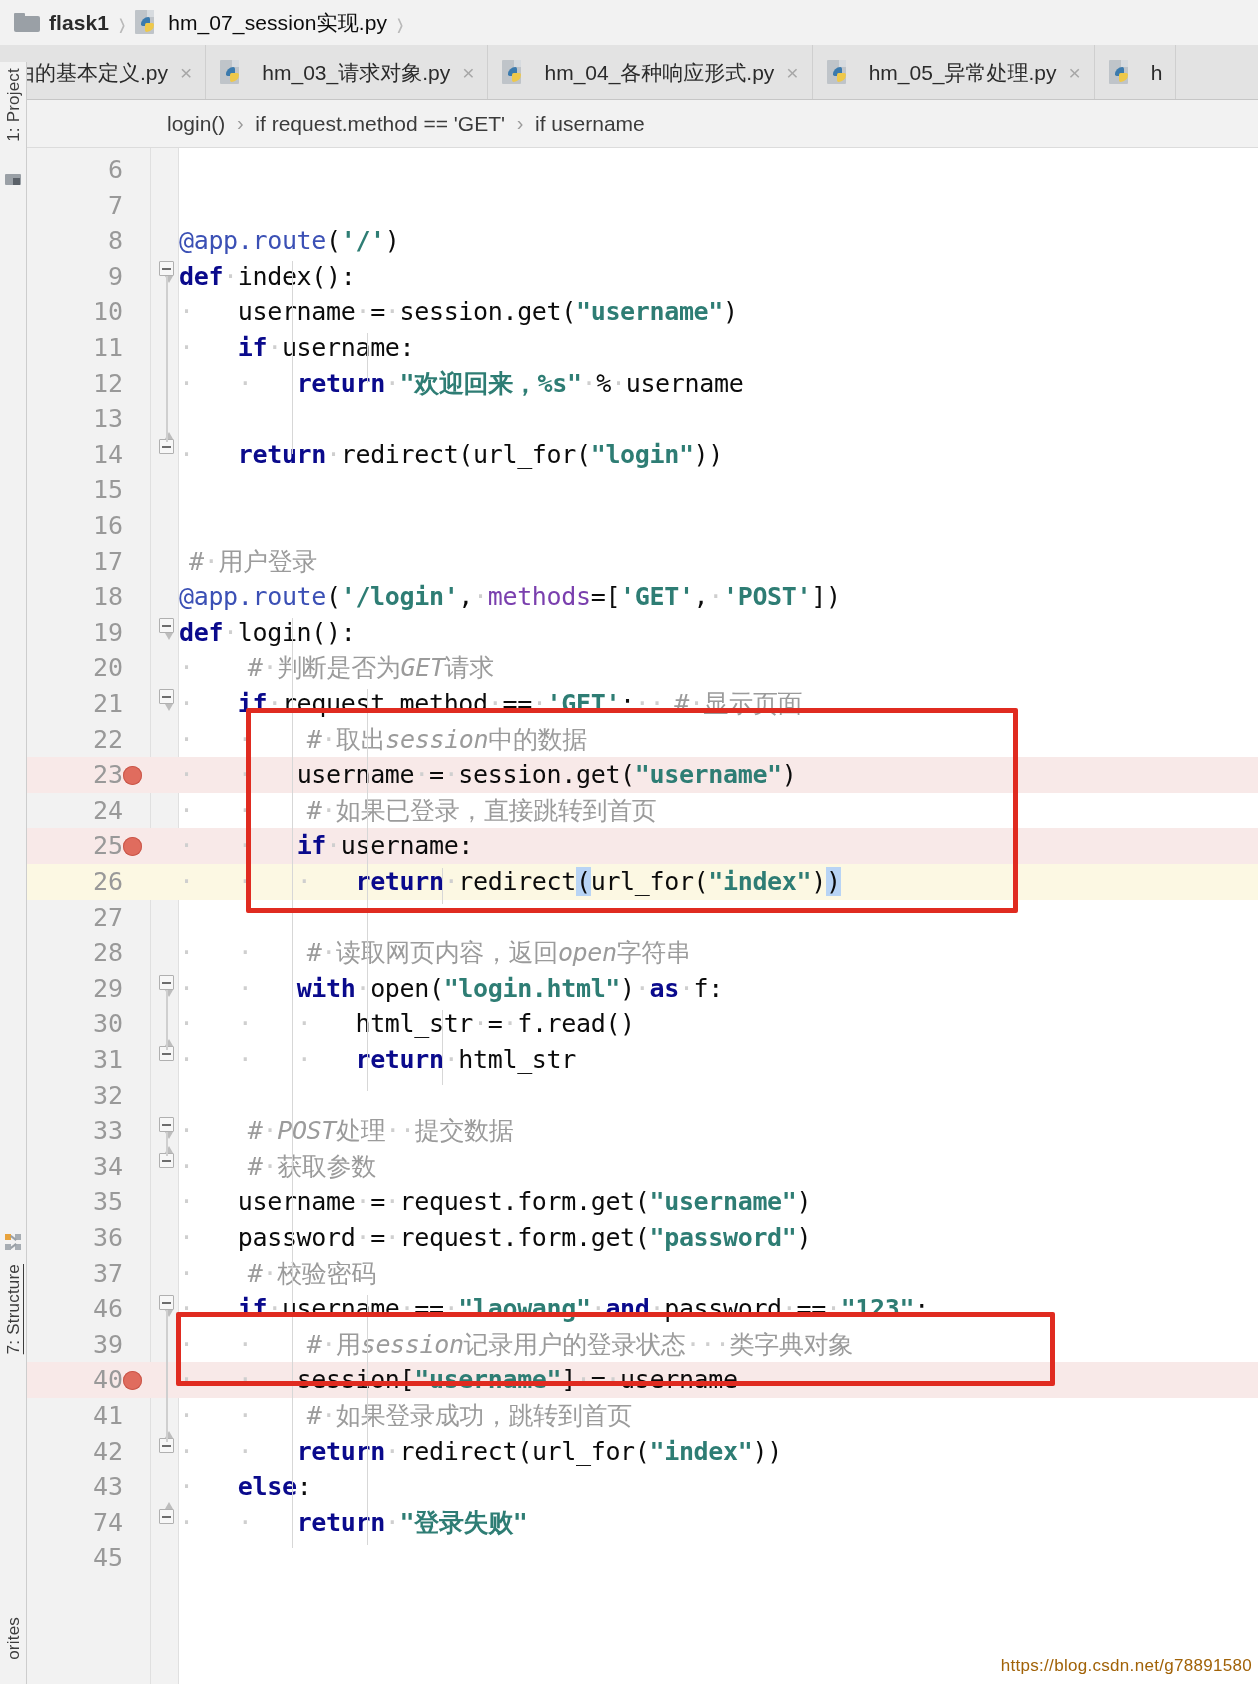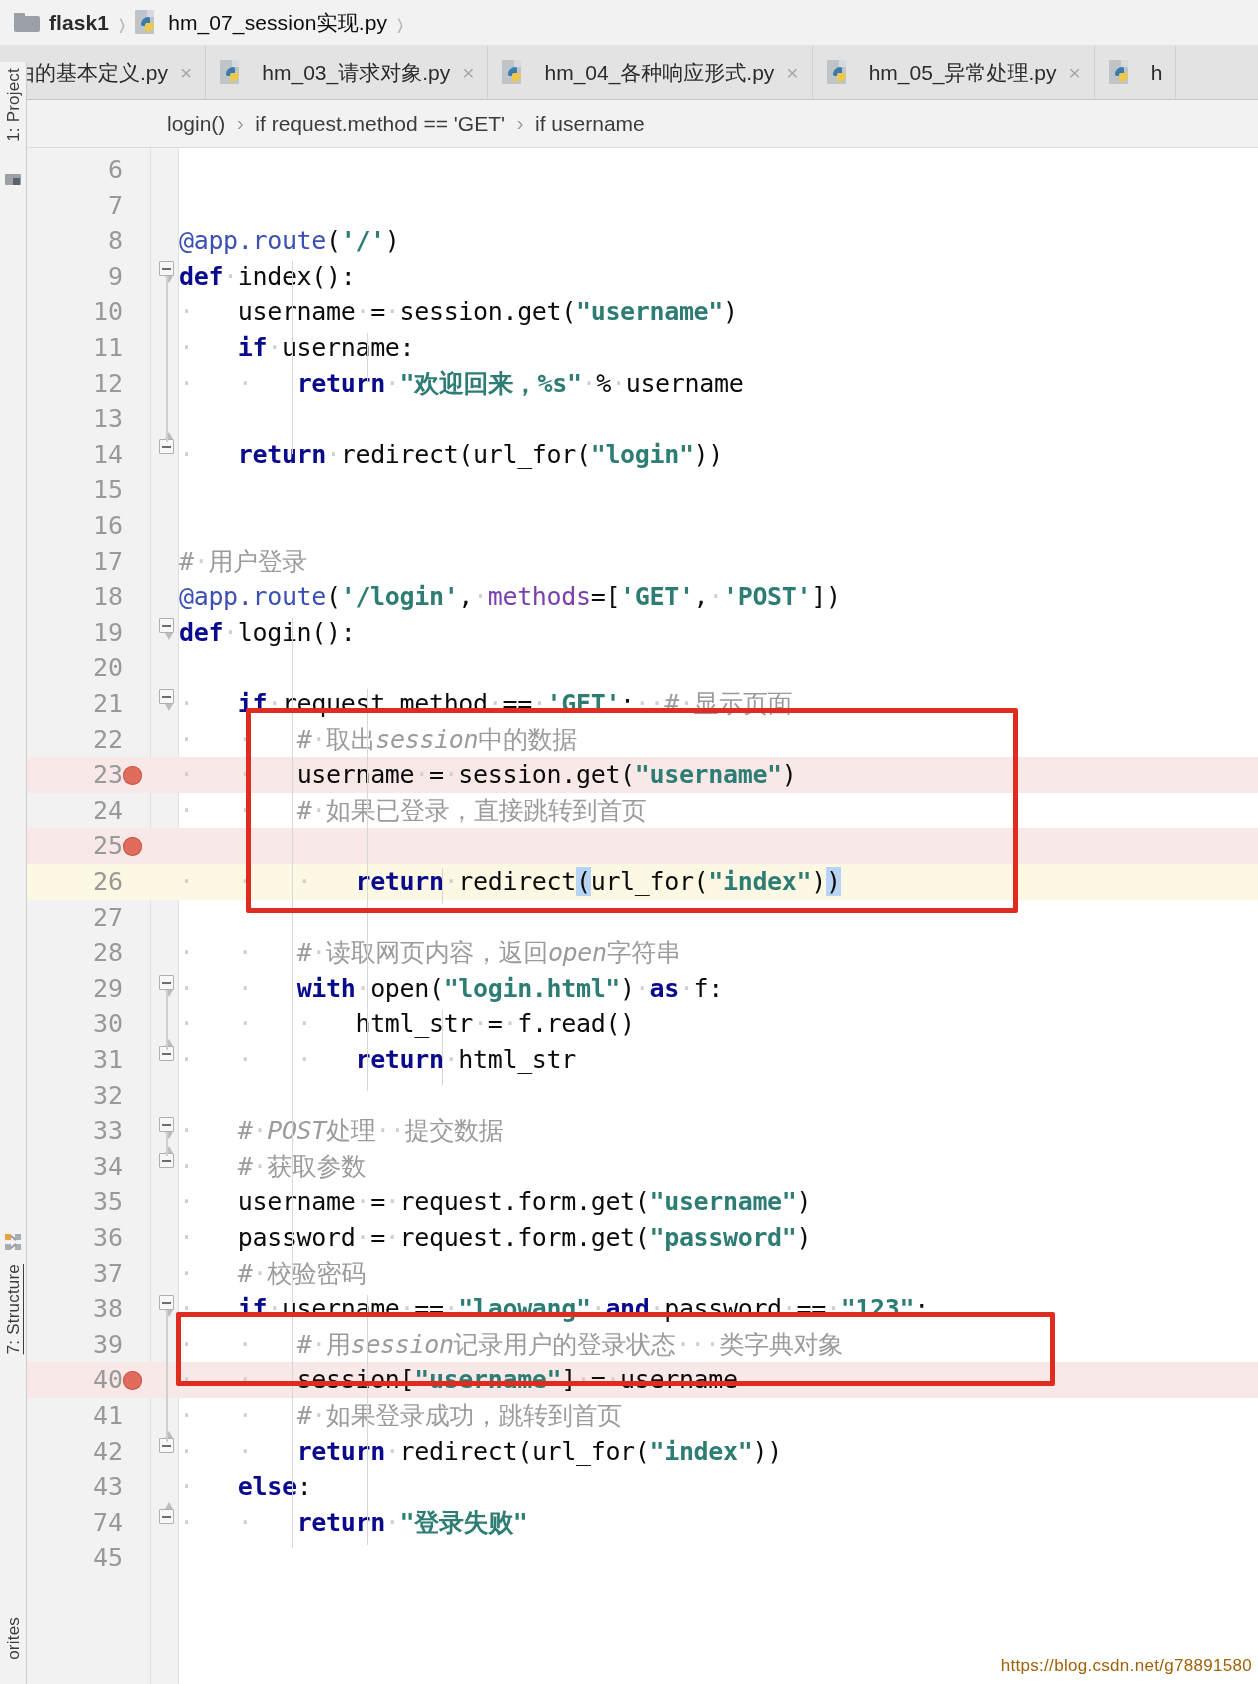--- a/index.html
+++ b/index.html
@@ -152,21 +152,21 @@
 
   .bpdot {
     position: absolute; left: 96px; top: 9px; width: 19px; height: 19px;
     border-radius: 50%; background: #e06c5e; box-shadow: inset 0 0 0 1px #c9574a;
   }
 
   
   .kw      { color: #0a0a8c; font-weight: bold; }
   .deco    { color: #3b50b5; }
   .str     { color: #2e7d74; font-weight: bold; }
-  .cmt     { color: #9b9b9b; }
+  .cmt     { color: #9b9b9b; margin-left: 10px; }
   .cmt i   { font-style: italic; }
   .named   { color: #7a3fae; }
   .dots    { color: #cfcfcf; }
   .plain   { color: #0b0b0b; }
   .brmatch { background: #b8d4f5; }
 
   
   .iguide {
     position: absolute; width: 1px; background: #d7d7d7; left: 0; top: 0; height: 100%;
   }
@@ -358,20 +358,21 @@
         <div class="row" style="top: 431.2px;">
           <div class="lineno">18</div>
           <div class="codetext"><span class="deco">@app.route</span><span class="plain">(</span><span class="str">'/login'</span><span class="plain">,</span><span class="dots">·</span><span class="named">methods</span><span class="plain">=</span><span class="plain">[</span><span class="str">'GET'</span><span class="plain">,</span><span class="dots">·</span><span class="str">'POST'</span><span class="plain">]</span><span class="plain">)</span></div>
         </div>
         <div class="row" style="top: 466.8px;">
           <div class="lineno">19</div>
           <div class="codetext"><span class="kw">def</span><span class="dots">·</span><span class="plain">login</span><span class="plain">(</span><span class="plain">)</span><span class="plain">:</span></div>
         </div>
         <div class="row" style="top: 502.4px;">
           <div class="lineno">20</div>
+          <div class="codetext"><span class="dots">·</span>   <span class="cmt">#<span class="dots">·</span>判断是否为<i>GET</i>请求</span></div>
         </div>
         <div class="row" style="top: 538px;">
           <div class="lineno">21</div>
           <div class="codetext"><span class="dots">·</span>   <span class="kw">if</span><span class="dots">·</span><span class="plain">request</span><span class="plain">.</span><span class="plain">method</span><span class="dots">·</span><span class="plain">=</span><span class="plain">=</span><span class="dots">·</span><span class="str">'GET'</span><span class="plain">:</span><span class="dots">·</span><span class="dots">·</span><span class="cmt">#<span class="dots">·</span>显示页面</span></div>
         </div>
         <div class="row" style="top: 573.6px;">
           <div class="lineno">22</div>
           <div class="codetext"><span class="dots">·</span>   <span class="dots">·</span>   <span class="cmt">#<span class="dots">·</span>取出<i>session</i>中的数据</span></div>
         </div>
         <div class="row" style="top: 609.2px;">
@@ -383,20 +384,21 @@
         </div>
         <div class="row" style="top: 644.8px;">
           <div class="lineno">24</div>
           <div class="codetext"><span class="dots">·</span>   <span class="dots">·</span>   <span class="cmt">#<span class="dots">·</span>如果已登录，直接跳转到首页</span></div>
         </div>
         <div class="row" style="top: 680.4px;">
           <div class="rowbg bp"></div>
           <div class="hl-gutter bp"></div>
           <div class="lineno">25</div>
           <div class="bpdot"></div>
+          <div class="codetext"><span class="dots">·</span>   <span class="dots">·</span>   <span class="kw">if</span><span class="dots">·</span><span class="plain">username</span><span class="plain">:</span></div>
         </div>
         <div class="row" style="top: 716px;">
           <div class="rowbg caret"></div>
           <div class="hl-gutter caret"></div>
           <div class="lineno">26</div>
           <div class="codetext"><span class="dots">·</span>   <span class="dots">·</span>   <span class="dots">·</span>   <span class="kw">return</span><span class="dots">·</span><span class="plain">redirect</span><span class="plain brmatch">(</span><span class="plain">url_for</span><span class="plain">(</span><span class="str">"index"</span><span class="plain">)</span><span class="plain brmatch">)</span></div>
         </div>
         <div class="row" style="top: 751.6px;">
           <div class="lineno">27</div>
           <div class="codetext"></div>
@@ -435,21 +437,21 @@
         </div>
         <div class="row" style="top: 1072px;">
           <div class="lineno">36</div>
           <div class="codetext"><span class="dots">·</span>   <span class="plain">password</span><span class="dots">·</span><span class="plain">=</span><span class="dots">·</span><span class="plain">request</span><span class="plain">.</span><span class="plain">form</span><span class="plain">.</span><span class="plain">get</span><span class="plain">(</span><span class="str">"password"</span><span class="plain">)</span></div>
         </div>
         <div class="row" style="top: 1107.6px;">
           <div class="lineno">37</div>
           <div class="codetext"><span class="dots">·</span>   <span class="cmt">#<span class="dots">·</span>校验密码</span></div>
         </div>
         <div class="row" style="top: 1143.2px;">
-          <div class="lineno">38</div>
+          <div class="lineno">46</div>
           <div class="codetext"><span class="dots">·</span>   <span class="kw">if</span><span class="dots">·</span><span class="plain">username</span><span class="dots">·</span><span class="plain">=</span><span class="plain">=</span><span class="dots">·</span><span class="str">"laowang"</span><span class="dots">·</span><span class="kw">and</span><span class="dots">·</span><span class="plain">password</span><span class="dots">·</span><span class="plain">=</span><span class="plain">=</span><span class="dots">·</span><span class="str">"123"</span><span class="plain">:</span></div>
         </div>
         <div class="row" style="top: 1178.8px;">
           <div class="lineno">39</div>
           <div class="codetext"><span class="dots">·</span>   <span class="dots">·</span>   <span class="cmt">#<span class="dots">·</span>用<i>session</i>记录用户的登录状态<span class="dots">·</span><span class="dots">·</span><span class="dots">·</span>类字典对象</span></div>
         </div>
         <div class="row" style="top: 1214.4px;">
           <div class="rowbg bp"></div>
           <div class="hl-gutter bp"></div>
           <div class="lineno">40</div>

